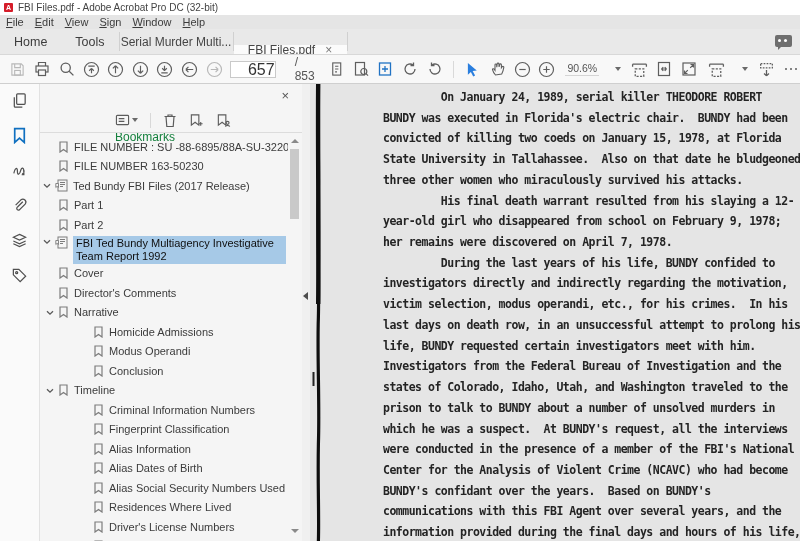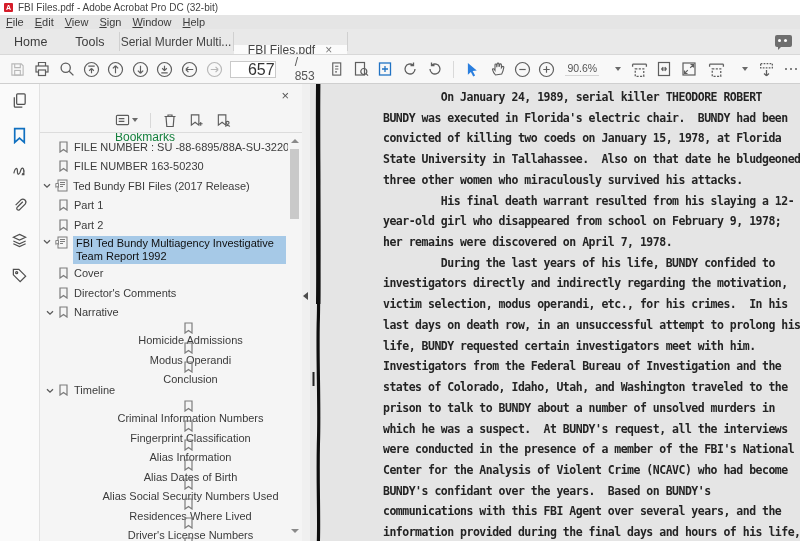--- a/index.html
+++ b/index.html
@@ -74,21 +74,21 @@
   .bm-toolbtn { display:flex; align-items:center; gap:2px; }
   .bm-sep { width:1px; height:15px; background:#d8d8d8; }
   .bm-divider { position:absolute; left:0; top:48px; width:100%; border-bottom:1px solid #dcdcdc; }
   .bm-list { position:absolute; left:0; top:49px; width:248px; height:408px;
              padding-top:4px; overflow:hidden; }
   .bm-row { display:flex; align-items:center; height:19.5px; font-size:11px; color:#3b3b3b; }
   .bm-row.sel-row { height:auto; align-items:flex-start; padding-top:1px; }
   .lvl-top   { padding-left:2px; }
   .lvl-child { padding-left:18px; }
   .lvl-childc{ padding-left:5px; }
-  .lvl-grand { padding-left:53px;flex-direction:column; }
+  .lvl-grand { padding-left:53px; }
   .bm-chev { width:13px; display:flex; justify-content:flex-start; flex:none; margin-top:1px; }
   .bm-ico { margin-right:5px; flex:none; }
   .bm-label { white-space:nowrap; }
   .bm-label.selected { flex:1; white-space:normal; background:#a6c9e7; color:#0f0f0f;
                        line-height:13px; padding:1px 2px 1px 3px; margin-right:2px; }
   
   .bm-scroll { position:absolute; right:1px; top:51px; bottom:2px; width:12px; }
   .sb-up, .sb-down { position:absolute; left:2px; width:8px; height:8px; }
   .sb-up { top:2px; } .sb-down { bottom:4px; }
   .sb-up::before { content:""; position:absolute; left:0; top:2px; border-left:4px solid transparent;

